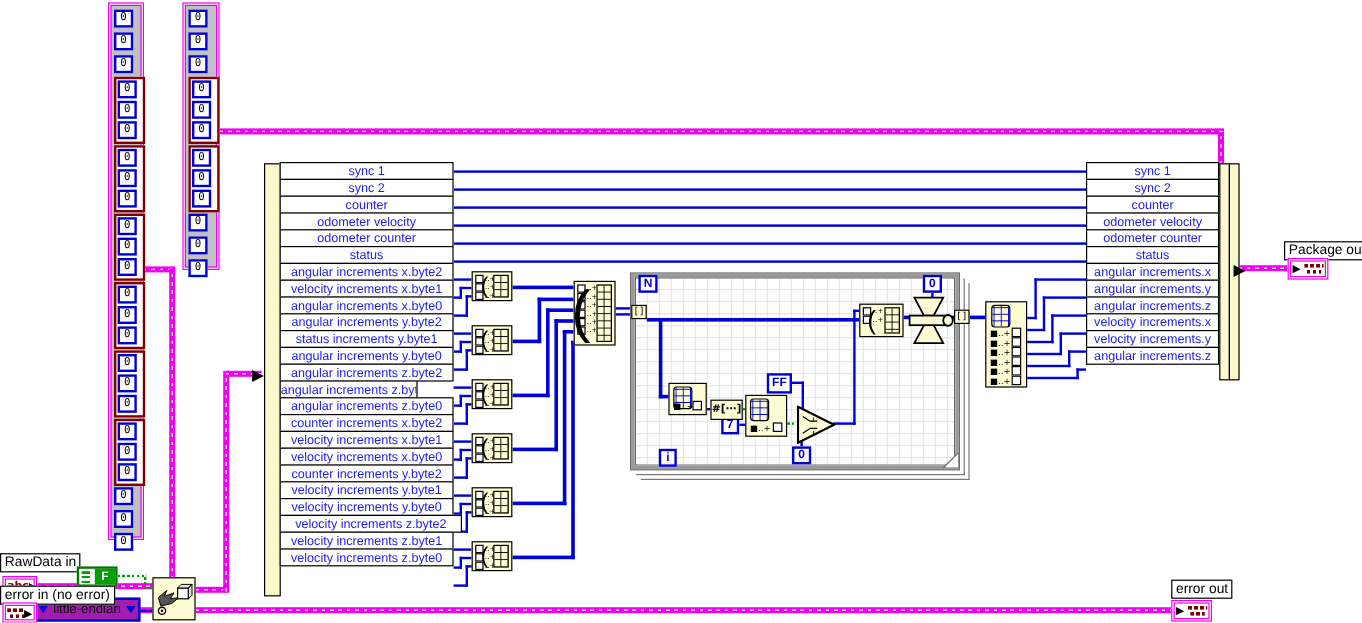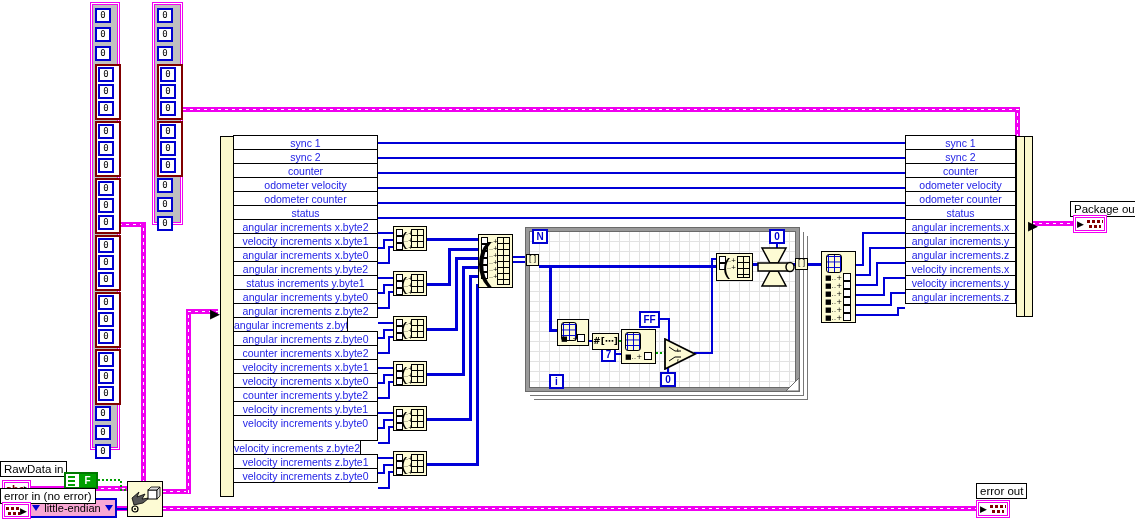--- a/index.html
+++ b/index.html
@@ -55,21 +55,21 @@
   .sqo{display:inline-block;width:6px;height:6px;border:1px solid #000;background:#fff;}
   .barow{display:flex;align-items:center;height:7px;font:6px "DejaVu Sans",sans-serif;color:#000;}
   .barow .bsq{display:inline-block;width:5px;height:5px;border:1px solid #000;background:#fff;margin-right:1px;}
   .bgrid{position:absolute;border:1px solid #000;
       background-image:linear-gradient(#000 1px,transparent 1px),linear-gradient(90deg,#000 1px,transparent 1px);
       background-size:6px 6px;background-position:-1px -1px;background-color:#fdfbd4;}
   .loopgrid{position:absolute;border:3px solid #9a9a9a;outline:1px solid #6a6a6a;box-sizing:border-box;
       background-image:linear-gradient(#e2e2e2 1px,transparent 1px),linear-gradient(90deg,#e2e2e2 1px,transparent 1px);
       background-size:10px 10px;background-color:#fff;box-shadow:inset 0 0 0 1px #6a6a6a;}
   .loopshadow{position:absolute;border-right:1px solid #777;border-bottom:1px solid #777;}
-  .ringc{position:absolute;border:2px solid #0000d0;background:#f9a8d4;color:#000;font-size:11px;
+  .ringc{position:absolute;border:2px solid #0000d0;background:#a21caf;color:#000;font-size:11px;
          display:flex;align-items:center;box-sizing:border-box;}
   .tri{width:0;height:0;border-left:4px solid transparent;border-right:4px solid transparent;border-top:6px solid #0000d0;}
 </style>
 </head>
 <body>
 
 <div id="diagram">
     <div class="whp" style="left: 119px; top: 222px; width: 27px; position: absolute;"></div>
     <div class="wvp" style="left: 141px; top: 224px; height: 259px; position: absolute;"></div>
     <div class="whp" style="left: 183px; top: 107px; width: 837px; position: absolute;"></div>
@@ -328,22 +328,22 @@
       <div class="brow" style="width: 145px; height: 15px; line-height: 14px;">status increments y.byte1</div>
       <div class="brow" style="width: 145px; height: 15px; line-height: 14px;">angular increments y.byte0</div>
       <div class="brow" style="width: 145px; height: 15px; line-height: 14px;">angular increments z.byte2</div>
       <div class="brow" style="width: 115px; height: 15px; line-height: 14px;">angular increments z.byte1</div>
       <div class="brow" style="width: 145px; height: 15px; line-height: 14px;">angular increments z.byte0</div>
       <div class="brow" style="width: 145px; height: 15px; line-height: 14px;">counter increments x.byte2</div>
       <div class="brow" style="width: 145px; height: 15px; line-height: 14px;">velocity increments x.byte1</div>
       <div class="brow" style="width: 145px; height: 15px; line-height: 14px;">velocity increments x.byte0</div>
       <div class="brow" style="width: 145px; height: 15px; line-height: 14px;">counter increments y.byte2</div>
       <div class="brow" style="width: 145px; height: 15px; line-height: 14px;">velocity increments y.byte1</div>
-      <div class="brow" style="width: 145px; height: 26px; line-height: 14px;">velocity increments y.byte0</div>
-      <div class="brow" style="width: 128px; height: 15px; line-height: 14px;">velocity increments z.byte2</div>
+      <div class="brow" style="width: 145px; height: 15px; line-height: 14px;">velocity increments y.byte0</div>
+      <div class="brow" style="width: 152px; height: 15px; line-height: 14px;">velocity increments z.byte2</div>
       <div class="brow" style="width: 145px; height: 15px; line-height: 14px;">velocity increments z.byte1</div>
       <div class="brow" style="width: 145px; height: 15px; line-height: 14px;">velocity increments z.byte0</div>
     </div>
     <div class="abs" style="left: 210px; top: 304px; width: 14px; height: 14px;"><span class="blkarrow" style="font-size:13px;">▶</span></div>
     <div class="rowtbl" style="left: 905px; top: 136px; width: 111px; position: absolute;">
       <div class="brow" style="width: 111px; height: 15px; line-height: 14px;">sync 1</div>
       <div class="brow" style="width: 111px; height: 15px; line-height: 14px;">sync 2</div>
       <div class="brow" style="width: 111px; height: 15px; line-height: 14px;">counter</div>
       <div class="brow" style="width: 111px; height: 15px; line-height: 14px;">odometer velocity</div>
       <div class="brow" style="width: 111px; height: 15px; line-height: 14px;">odometer counter</div>

